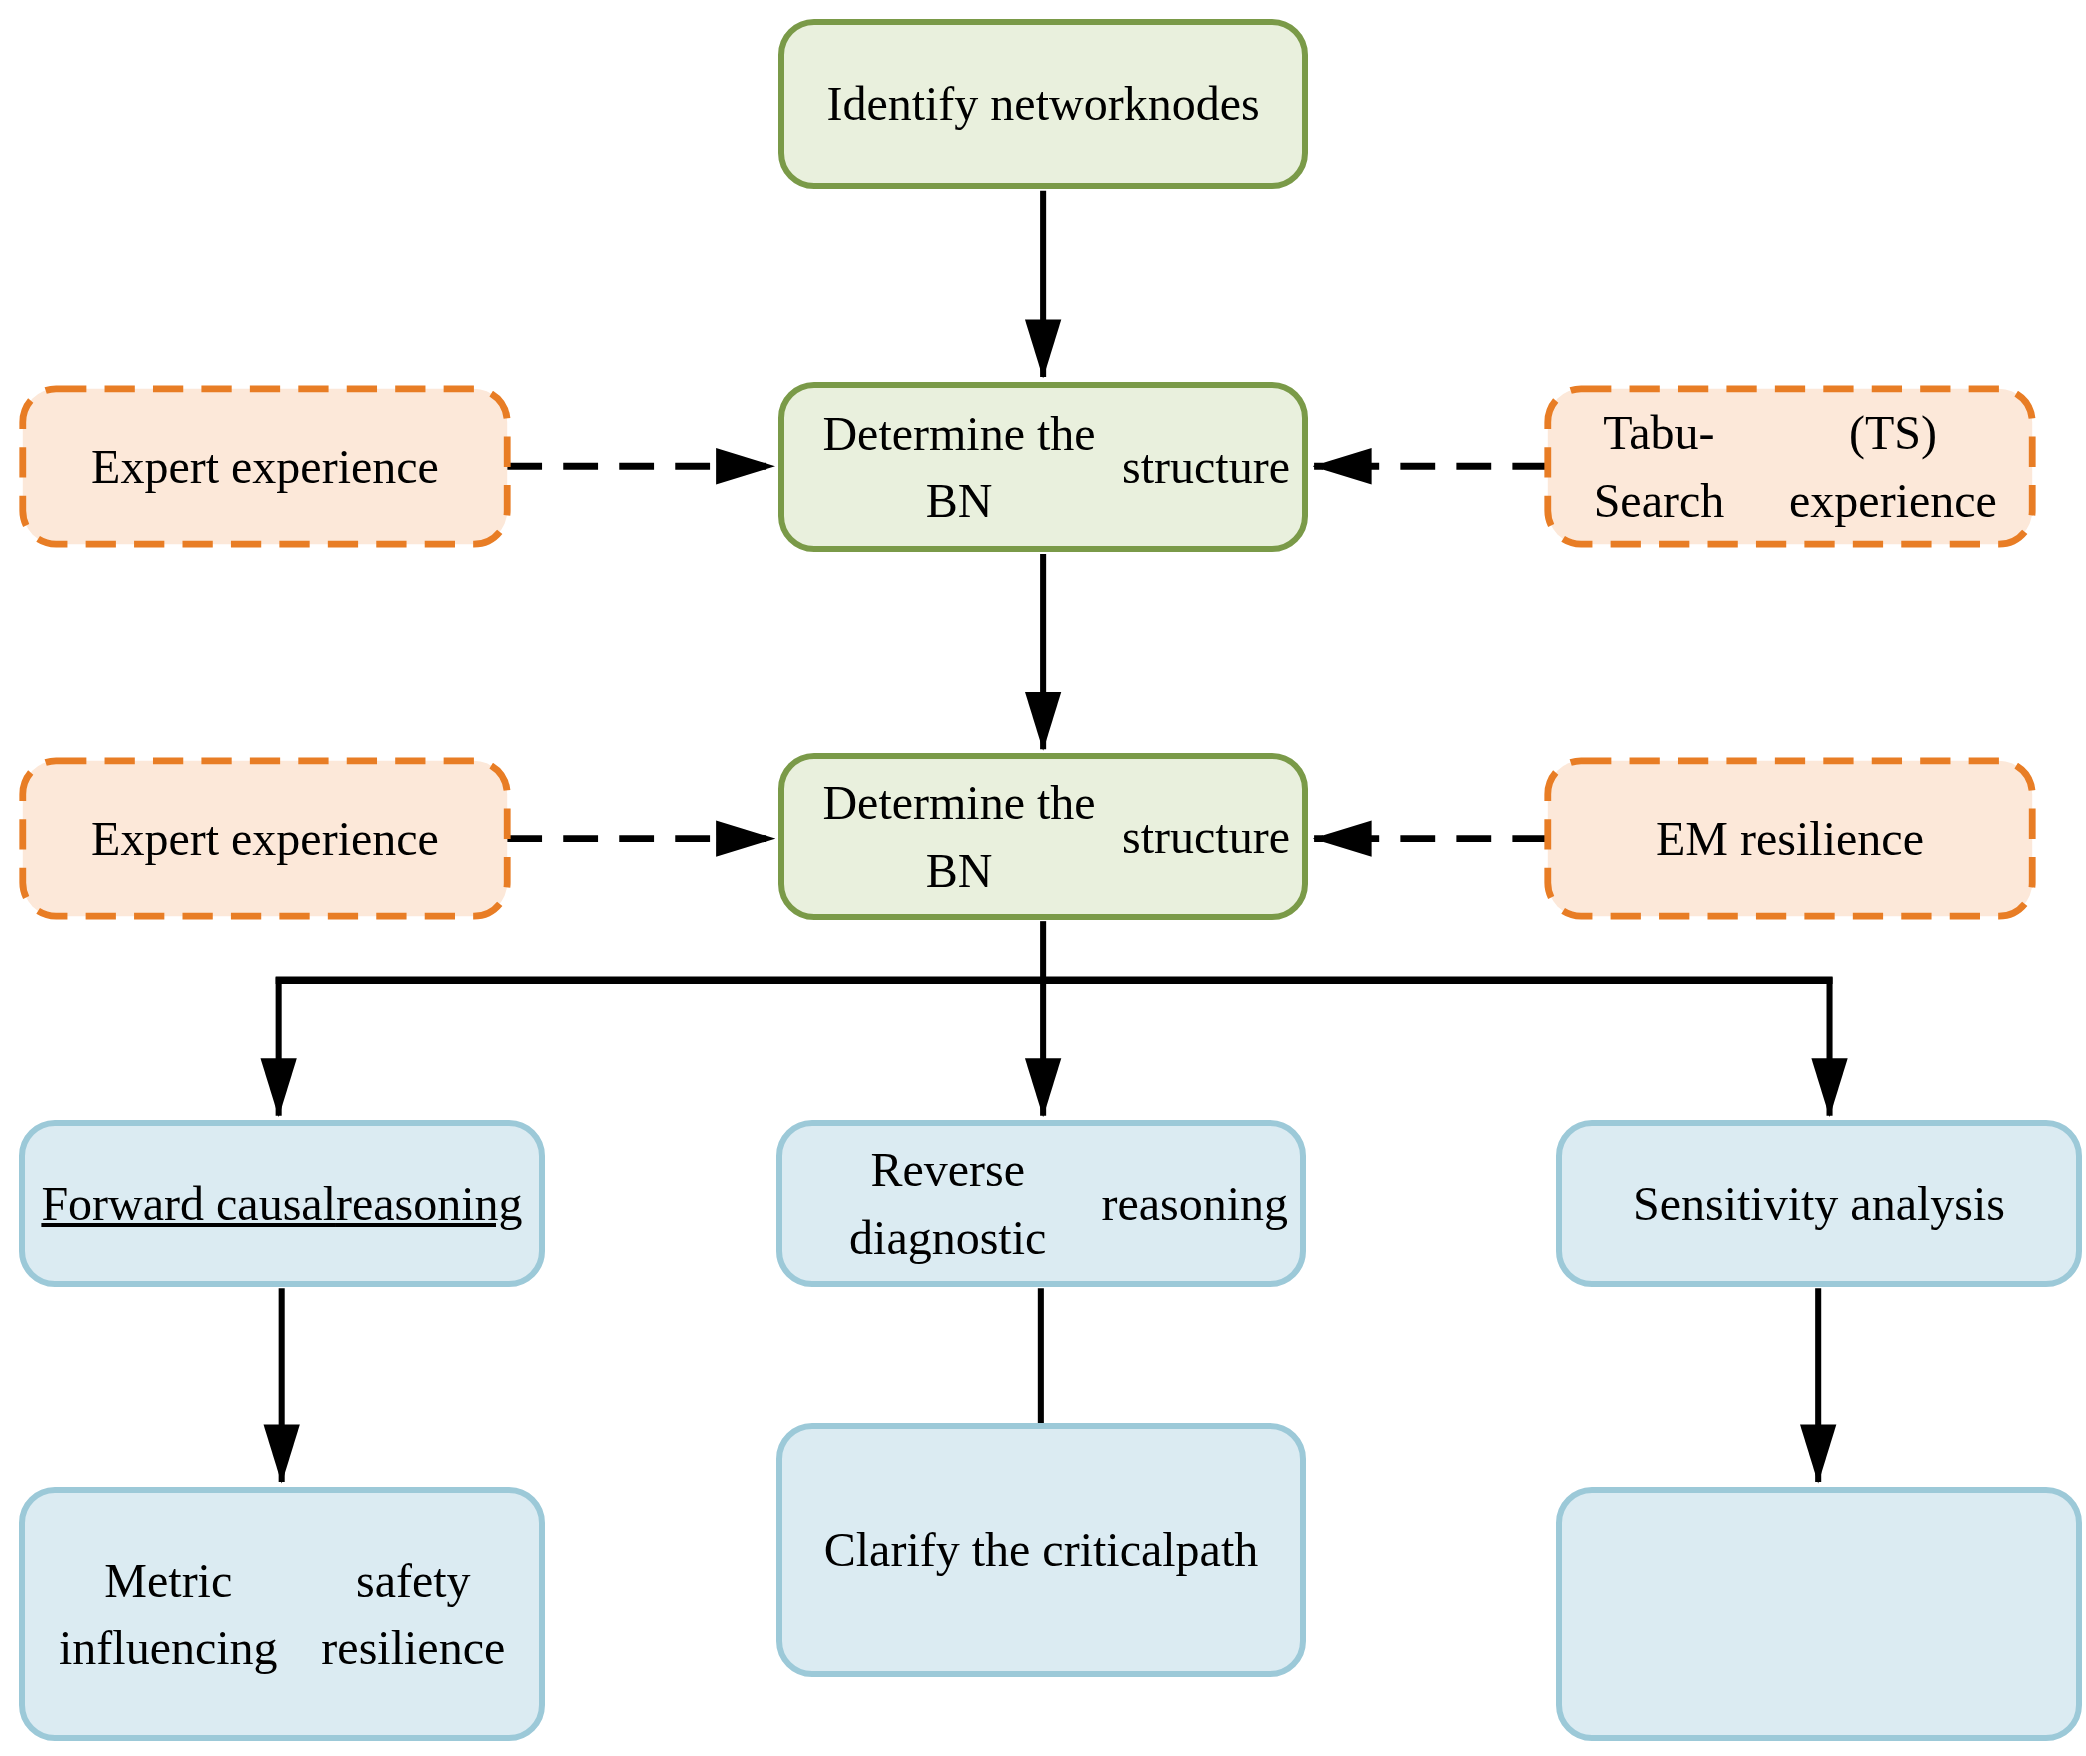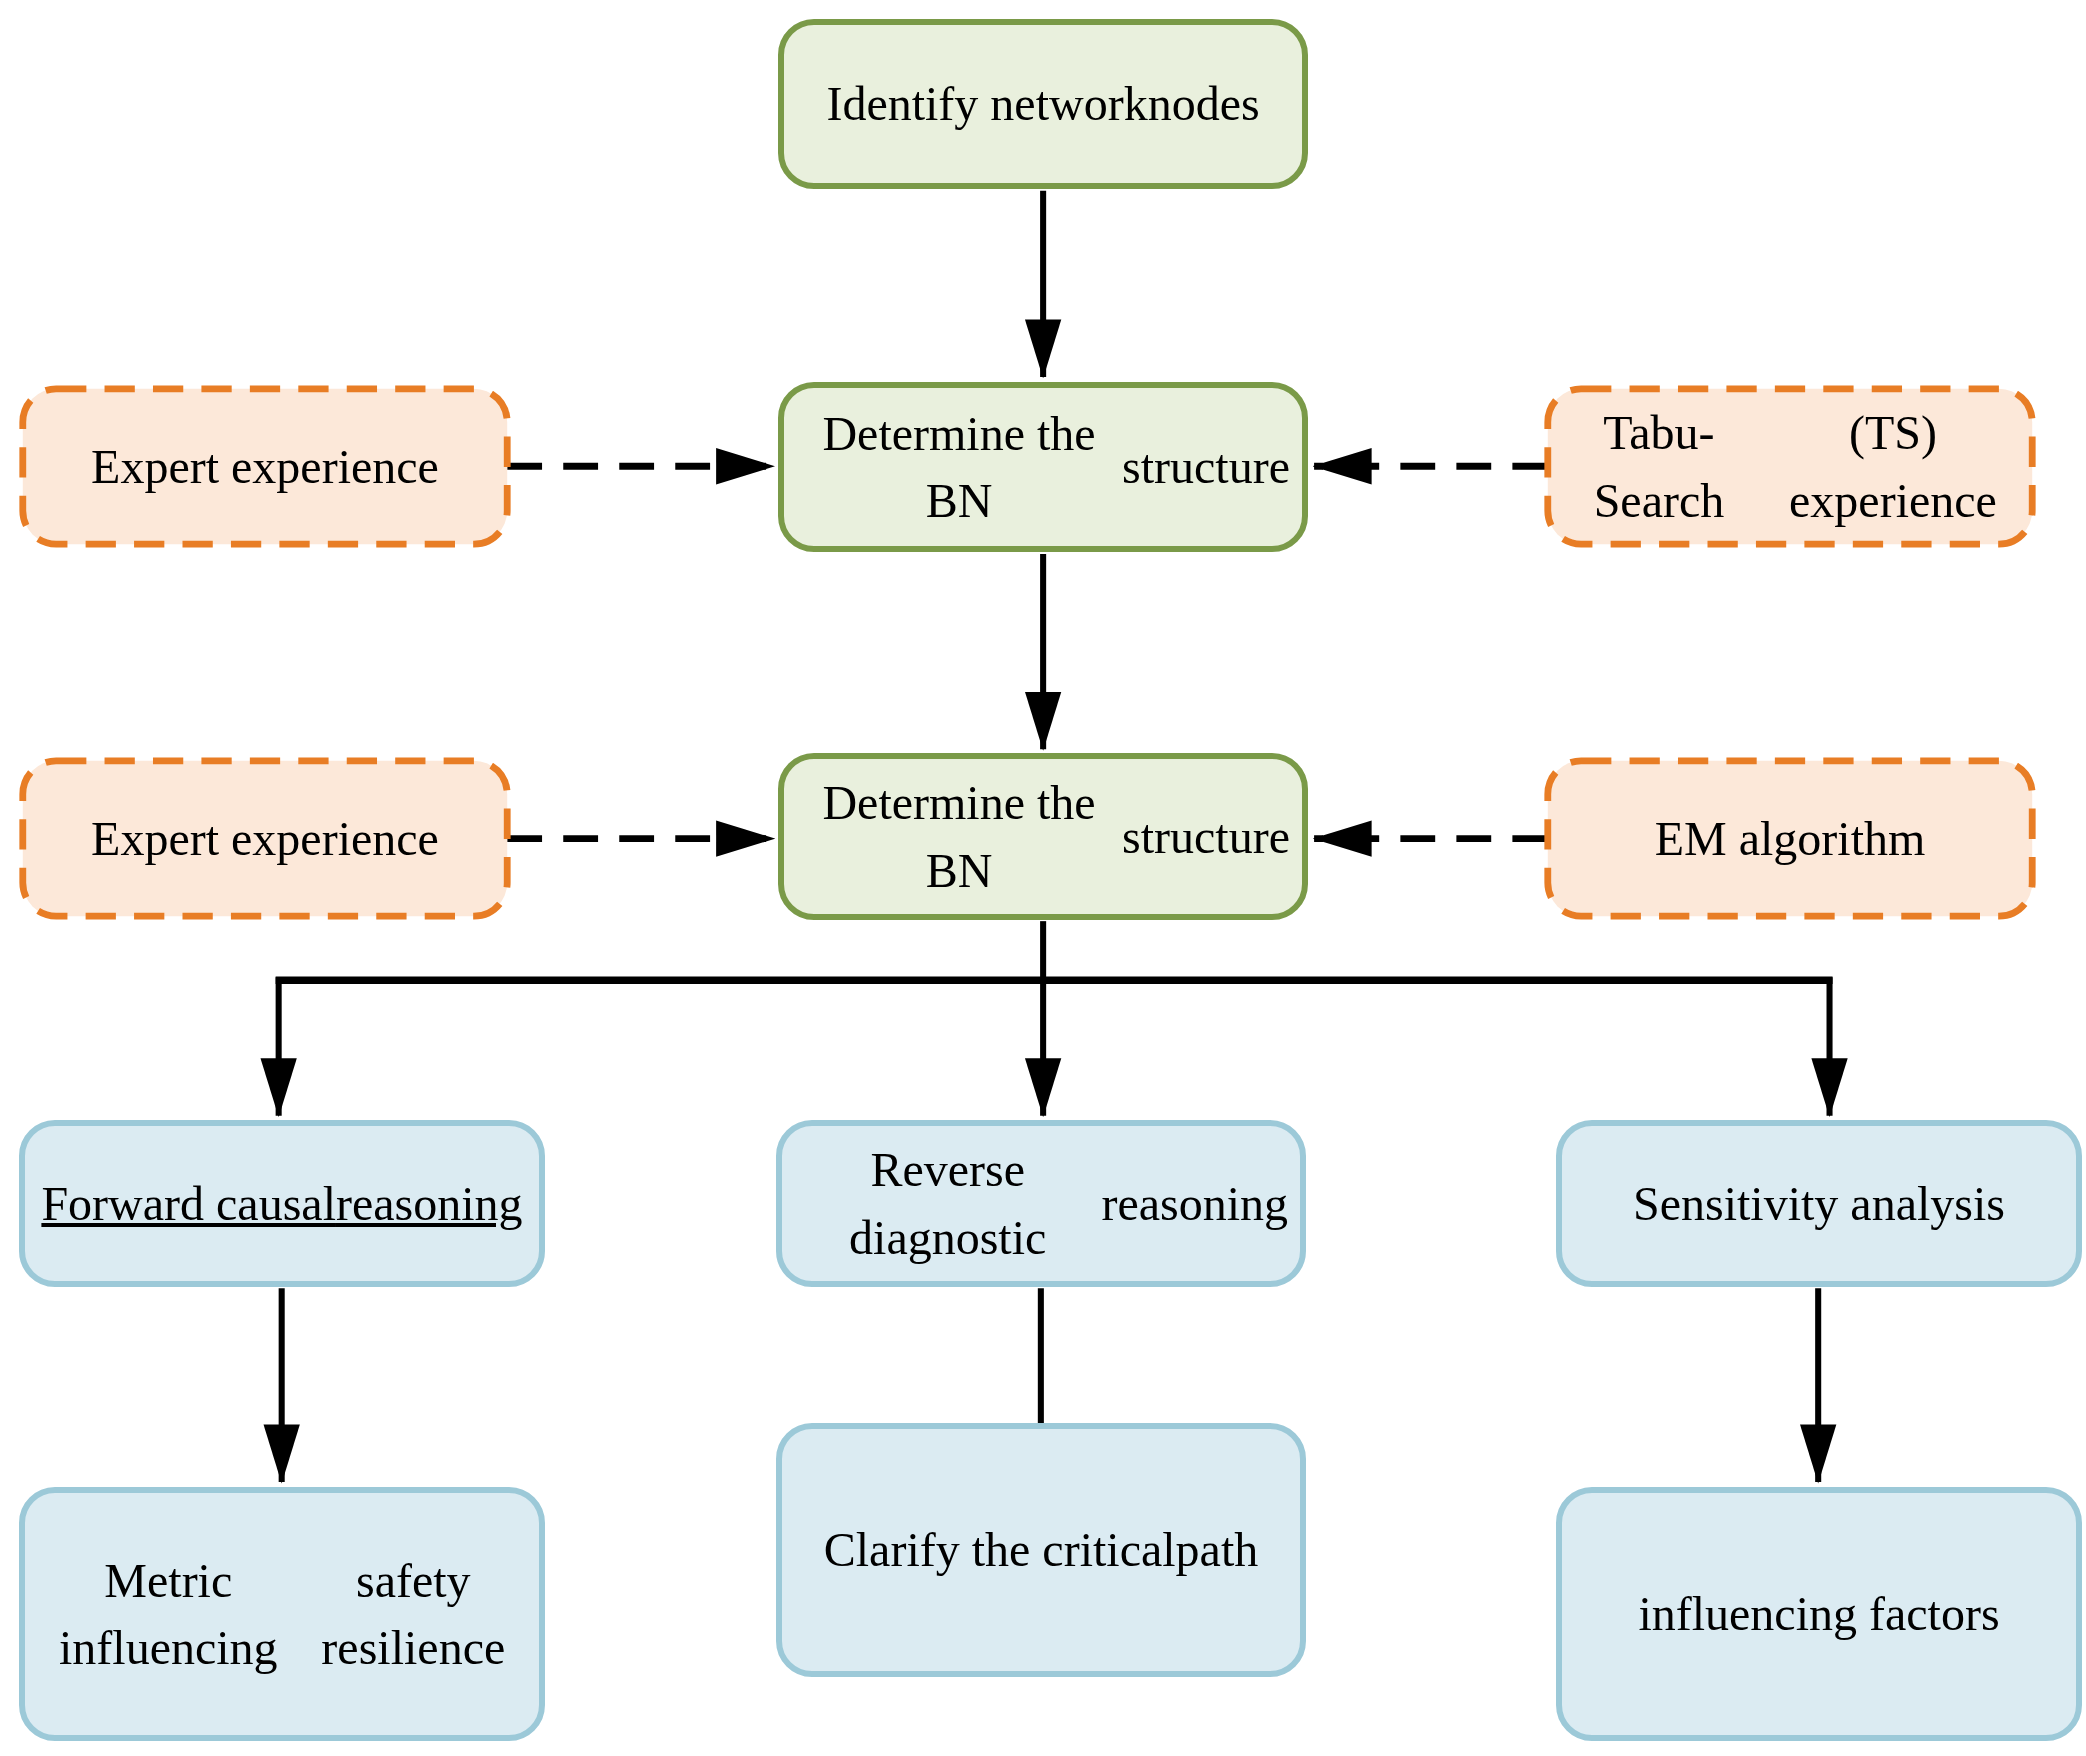--- a/index.html
+++ b/index.html
@@ -134,21 +134,21 @@
       <rect x="5" y="5" width="640" height="205" rx="44" fill="#FCE8D9" stroke="#E87D25" stroke-width="9" stroke-dasharray="40 24"></rect>
     </svg>
     <span class="l">Expert experience</span>
     <span class="l"></span>
   </div>
 
   <div class="node orange" id="n6">
     <svg class="dashbg" viewBox="0 0 650 215" preserveAspectRatio="none" xmlns="http://www.w3.org/2000/svg">
       <rect x="5" y="5" width="640" height="205" rx="44" fill="#FCE8D9" stroke="#E87D25" stroke-width="9" stroke-dasharray="40 24"></rect>
     </svg>
-    <span class="l">EM algorithm</span>
+    <span class="l">EM resilience</span>
     <span class="l"></span>
   </div>
 
   <div class="node blue" id="n7">
     <span class="l">Forward causal</span>
     <span class="l">reasoning</span>
   </div>
 
   <div class="node blue" id="n8">
     <span class="l">Reverse diagnostic</span>
@@ -164,17 +164,16 @@
     <span class="l">Metric influencing</span>
     <span class="l">safety resilience</span>
   </div>
 
   <div class="node blue" id="n11">
     <span class="l">Clarify the critical</span>
     <span class="l">path</span>
   </div>
 
   <div class="node blue" id="n12">
-    <span class="l">influencing factors</span>
   </div>
 
 </div>
 
 
 </body></html>

